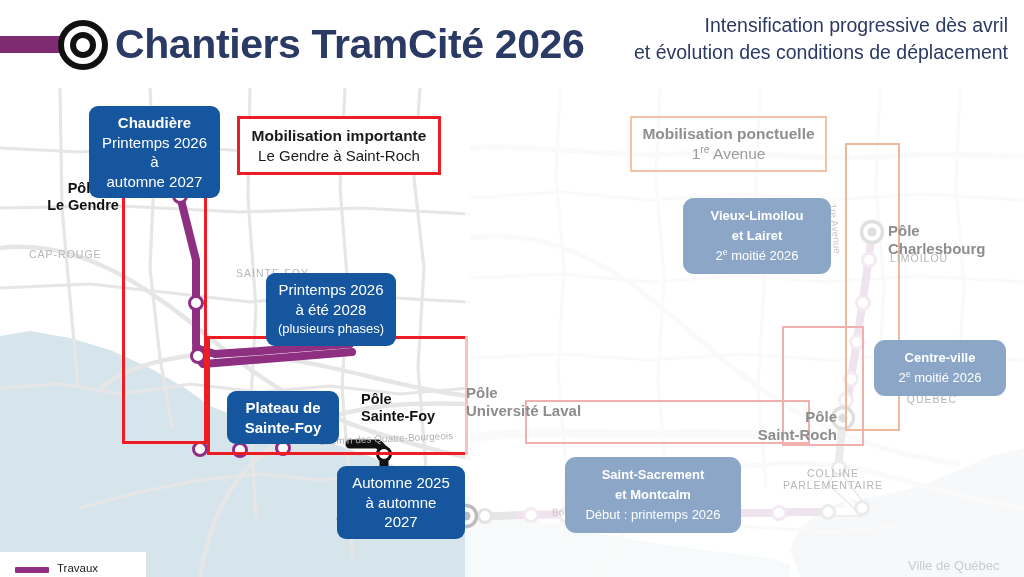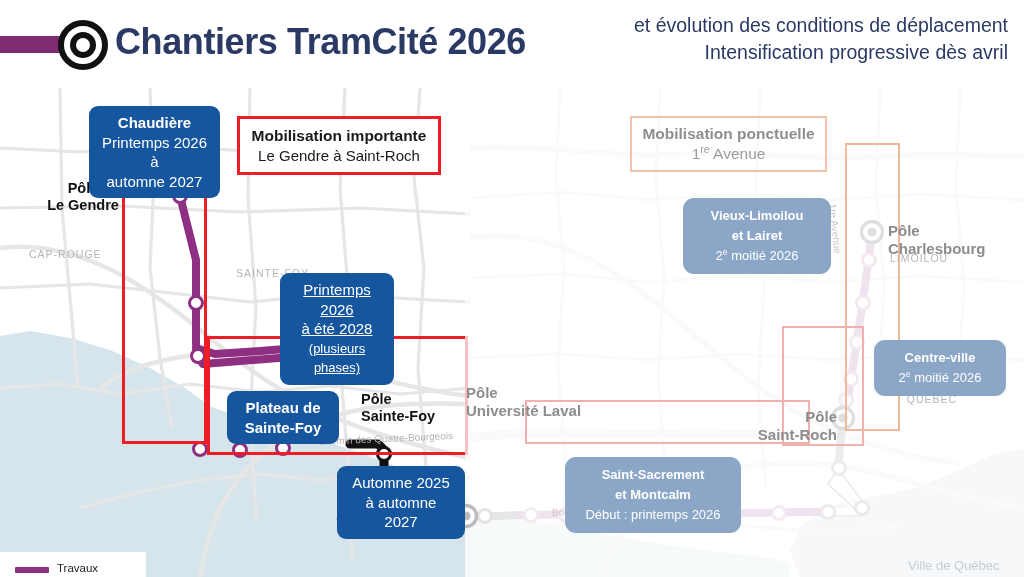--- a/index.html
+++ b/index.html
@@ -4,21 +4,21 @@
 <style>
   html,body{margin:0;padding:0;background:#fff;}
   body{width:1024px;height:577px;overflow:hidden;
        font-family:"Liberation Sans","DejaVu Sans",sans-serif;}
   #root{position:relative;width:1024px;height:577px;background:#fff;}
 
   
   .header{position:absolute;left:0;top:0;width:1024px;height:88px;background:#ffffff;z-index:60;}
   .hdr-bar{position:absolute;left:0;top:36px;width:66px;height:17px;background:#7e2b72;}
   .hdr-logo{position:absolute;left:57px;top:19px;width:52px;height:52px;}
-  .hdr-title{position:absolute;left:115px;top:21px;font-size:36px;font-weight:bold;
+  .hdr-title{position:absolute;left:115px;top:21px;font-size:41px;font-weight:bold;
              color:#2b3a64;letter-spacing:-0.4px;white-space:nowrap;}
   .hdr-right{position:absolute;right:16px;top:12px;text-align:right;color:#2b3a64;
              font-size:19.5px;line-height:27px;}
 
   
   .map{position:absolute;left:0;top:88px;width:1024px;height:489px;background:#ffffff;overflow:hidden;}
   .map svg{position:absolute;left:0;top:0;}
 
   
   .veil{position:absolute;left:465px;top:0;width:559px;height:489px;
@@ -212,20 +212,21 @@
 
     <div class="veil"></div>
 
     <div class="place" style="left:29px;top:160px;">CAP-ROUGE</div>
     <div class="place" style="left:236px;top:179px;">SAINTE-FOY</div>
     <div class="street" style="left:318px;top:345px;transform:rotate(-2.5deg);">Chemin des Quatre-Bourgeois</div>
     <div class="street" style="left:364px;top:440px;transform:rotate(-2deg);">Boul. Laurier</div>
 
     <div class="place" style="left:890px;top:132px;z-index:30;margin-top:32px;">LIMOILOU</div>
     <div class="place" style="left:903px;top:293px;z-index:30;text-align:center;width:58px;line-height:12px;"><span>VIEUX-QUÉBEC</span></div>
+    <div class="place" style="left:778px;top:379px;z-index:30;width:110px;text-align:center;line-height:12px;">COLLINE PARLEMENTAIRE</div>
     <div class="city" style="left:908px;top:470px;z-index:30;">Ville de Québec</div>
     <div class="street-f" style="left:552px;top:418px;z-index:30;transform:rotate(-1deg);">Boul. René-Lévesque</div>
     <div class="street-f" style="left:838px;top:115px;z-index:30;transform:rotate(84deg);transform-origin:left top;">1re Avenue</div>
 
     <div class="zone zone-red" style="left:122px;top:83px;width:85px;height:273px;"></div>
     <div class="zone zone-red" style="left:207px;top:248px;width:261px;height:119px;"></div>
     <div class="zone zone-peach" style="left:845px;top:55px;width:55px;height:288px;z-index:25;"></div>
     <div class="zone zone-rose" style="left:525px;top:312px;width:285px;height:44px;z-index:25;"></div>
     <div class="zone zone-rose" style="left:782px;top:238px;width:82px;height:120px;z-index:25;"></div>
 
@@ -254,21 +255,21 @@
       <b>Chaudière</b>
       <div>Printemps 2026 à</div>
       <div>automne 2027</div>
     </div>
 
     <div class="box redbox" style="left:237px;top:28px;width:204px;z-index:35;">
       <b>Mobilisation importante</b>
       <div>Le Gendre à Saint-Roch</div>
     </div>
 
-    <div class="box blue" style="left:280px;top:185px;width:114px;z-index:35;text-decoration:underline;">
+    <div class="box blue" style="left:266px;top:185px;width:130px;z-index:35;">
       <div>Printemps 2026</div>
       <div>à été 2028</div>
       <div style="font-size:13px;">(plusieurs phases)</div>
     </div>
 
     <div class="box blue" style="left:227px;top:303px;width:112px;z-index:35;">
       <b>Plateau de</b>
       <b style="display:block">Sainte-Foy</b>
     </div>
 
@@ -316,18 +317,18 @@
   <div class="header">
     <div class="hdr-bar"></div>
     <div class="hdr-logo">
       <svg width="52" height="52" viewBox="0 0 52 52">
         <circle cx="26" cy="26" r="22" fill="#fff" stroke="#111" stroke-width="6"></circle>
         <circle cx="26" cy="26" r="10" fill="#fff" stroke="#111" stroke-width="6"></circle>
       </svg>
     </div>
     <div class="hdr-title">Chantiers TramCité 2026</div>
     <div class="hdr-right">
+      <div>Intensification progressive dès avril</div>
       <div>et évolution des conditions de déplacement</div>
-      <div>Intensification progressive dès avril</div>
     </div>
   </div>
 
 </div>
 
 </body></html>

